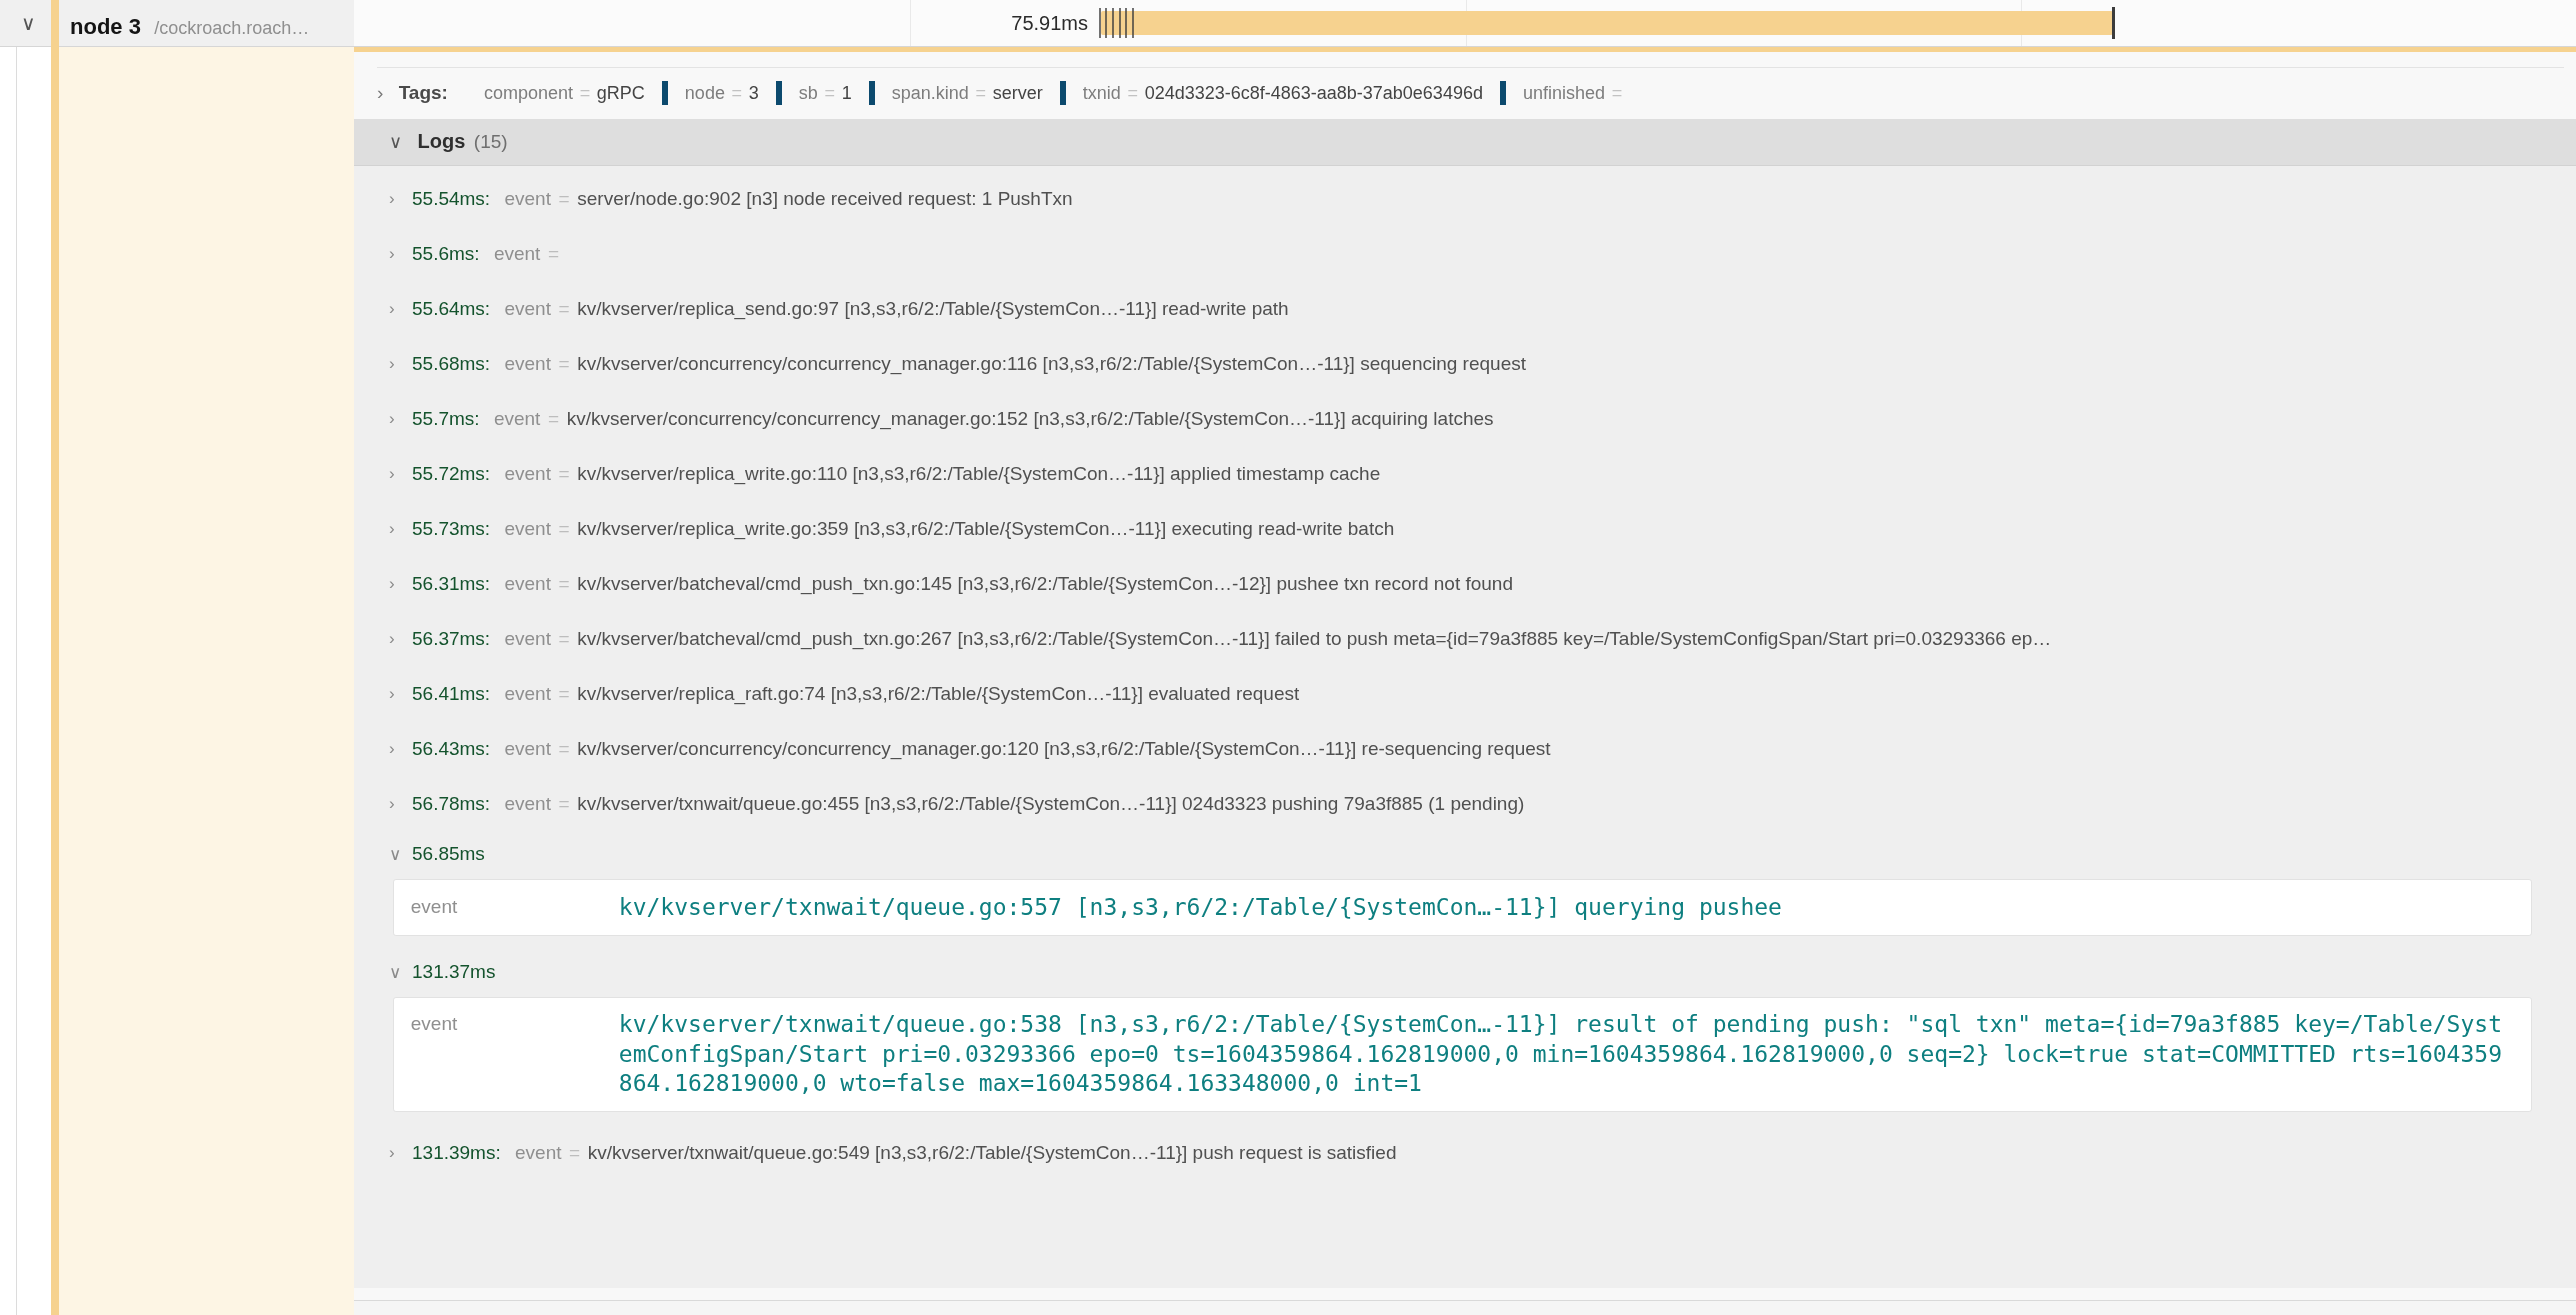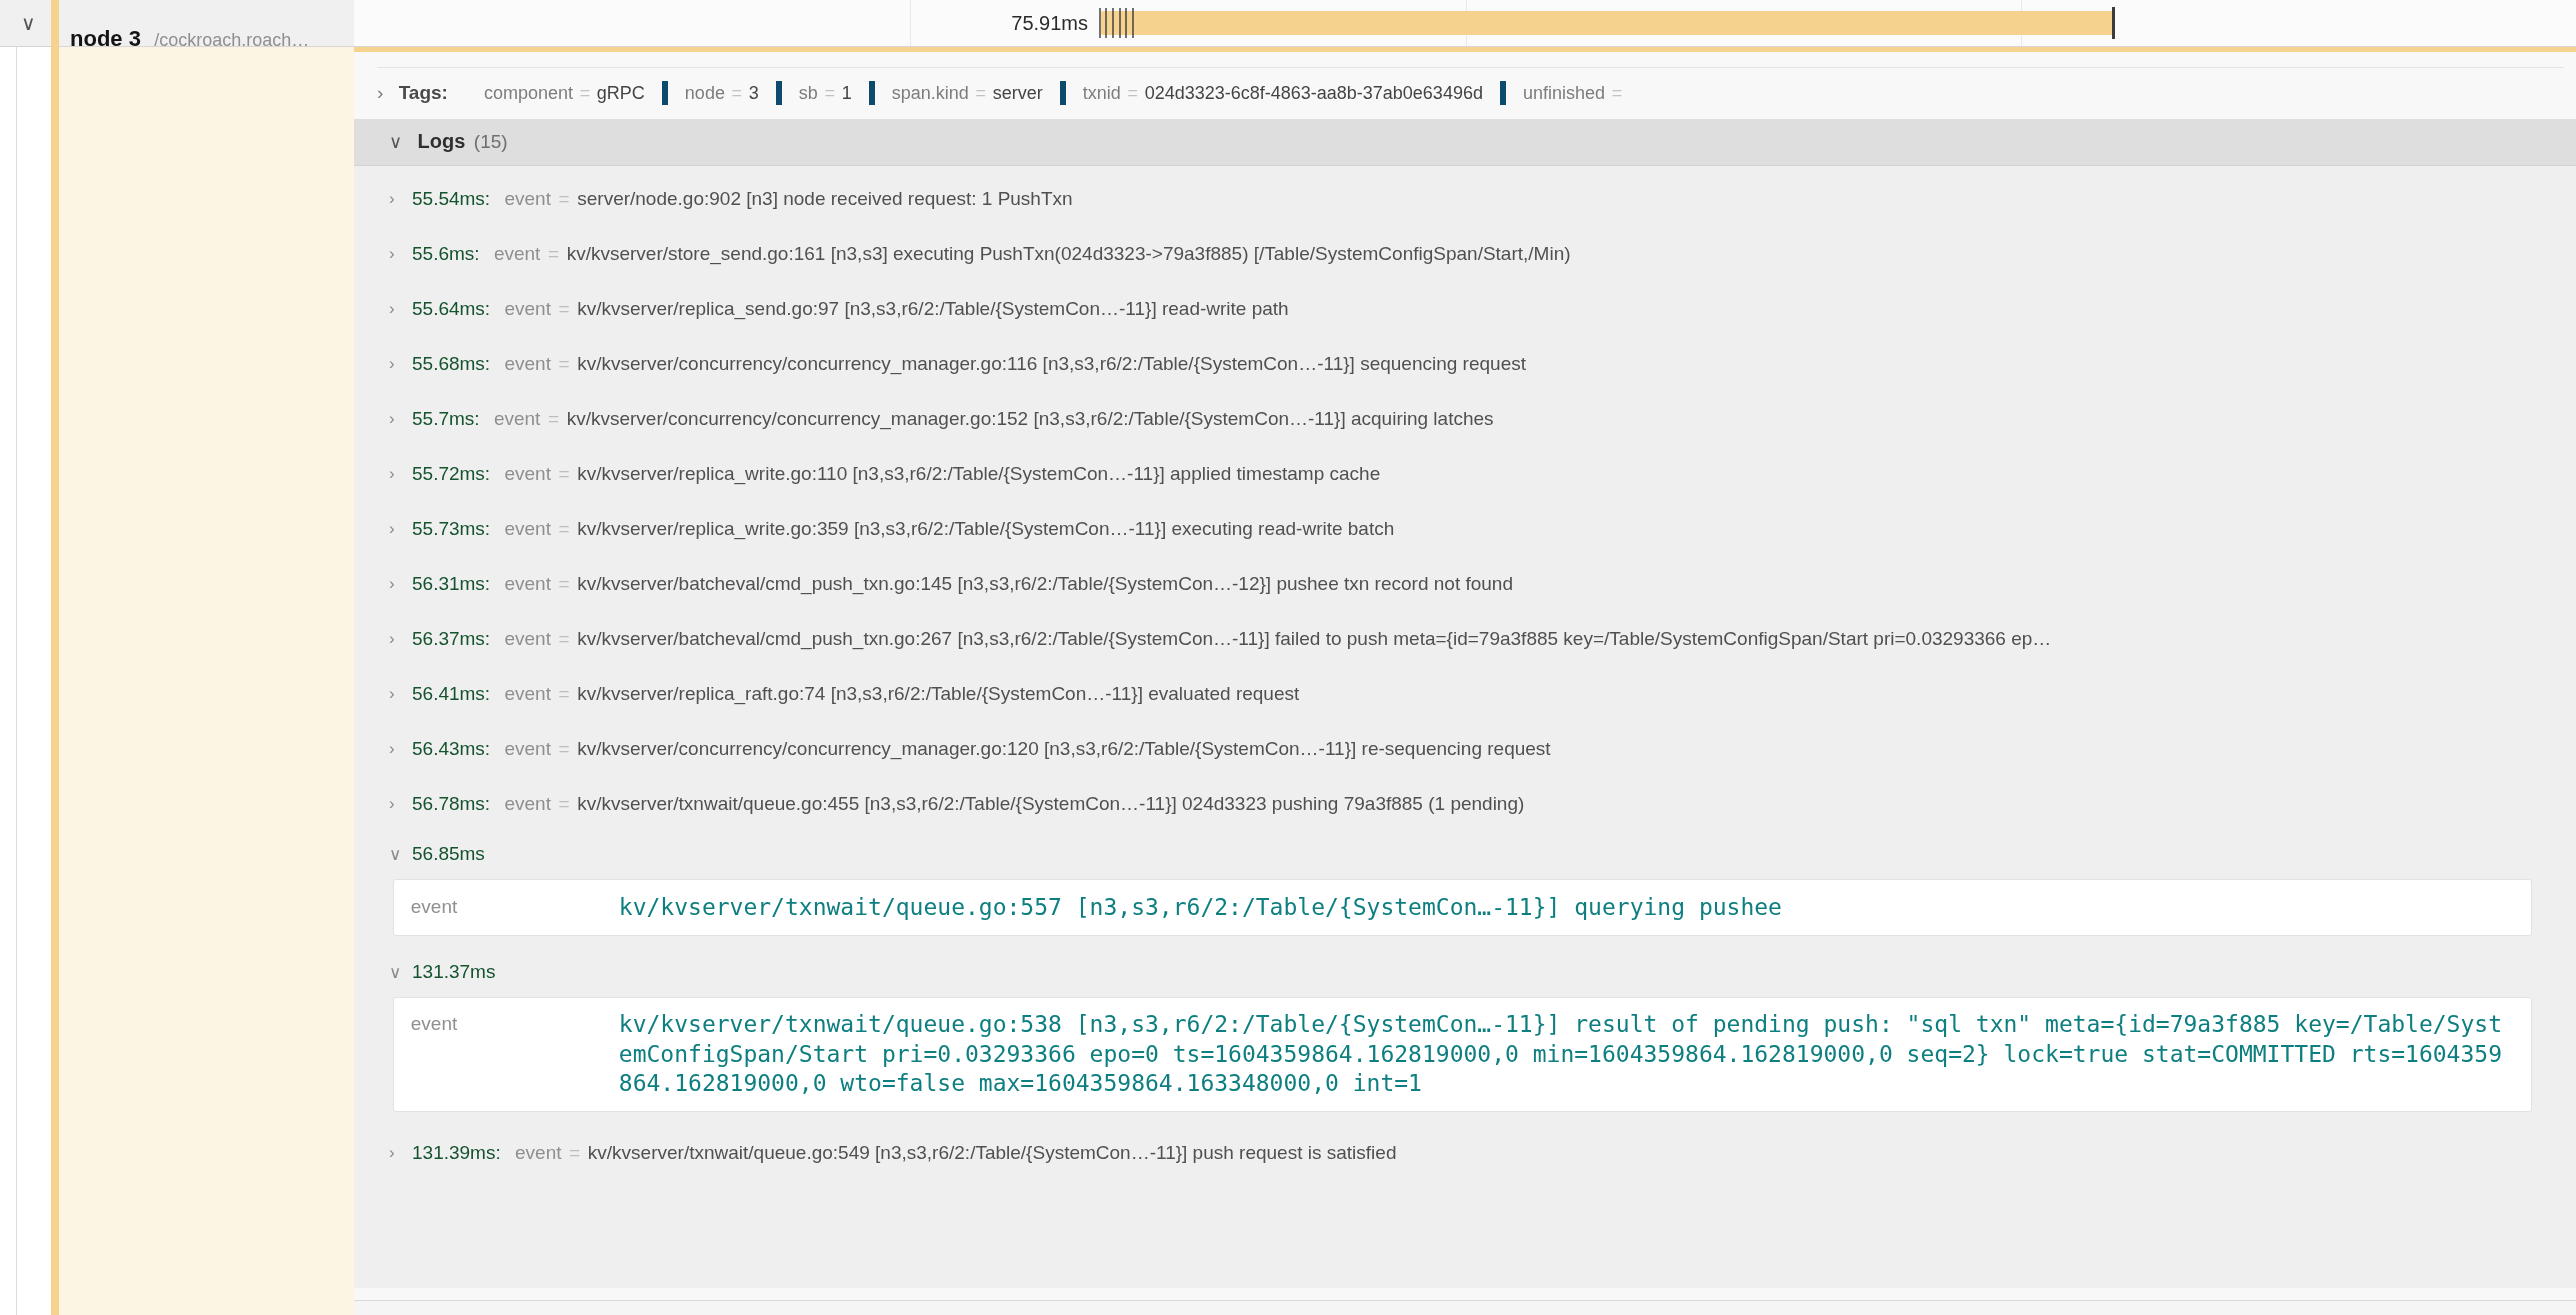--- a/index.html
+++ b/index.html
@@ -8,21 +8,21 @@
 
   
   .vline{position:absolute;left:16px;top:0;bottom:0;width:1px;background:#dcdcdc;}
   .stripe{position:absolute;left:51px;top:0;bottom:0;width:7.6px;background:#F6D28F;z-index:3;}
 
   
   .toprow{position:absolute;top:0;left:0;right:0;height:46px;z-index:2;}
   .namecol{position:absolute;left:0;top:0;width:354px;height:46px;background:#f0f0f0;
            border-bottom:1px solid #d6d6d6;}
   .row-chevron{position:absolute;left:21px;top:0;line-height:46px;color:#555;font-size:20px;}
-  .nametext{position:absolute;left:70px;top:16px;line-height:46px;white-space:nowrap;}
+  .nametext{position:absolute;left:70px;top:4px;line-height:46px;white-space:nowrap;}
   .svc-name{font-weight:bold;font-size:22px;color:#141414;}
   .op-name{font-size:18px;color:#8f8f8f;margin-left:13.3px;}
   .timeline{position:absolute;left:354px;right:0;top:0;height:46px;background:#fbfbfb;
             border-bottom:1px solid #d6d6d6;}
   .gridline{position:absolute;top:0;height:46px;width:1px;background:#e9e9e9;}
   .g1{left:556px}.g2{left:1112px}.g3{left:1667px}
   .duration-label{position:absolute;left:548px;width:186px;top:0;line-height:46px;
                   text-align:right;font-size:20px;color:#2b2b2b;}
   .span-bar{position:absolute;left:747px;width:1012px;top:11.4px;height:24px;
             background:#F6D28F;border-radius:1.9px;}
@@ -135,21 +135,20 @@
           <span class="log-time">55.54ms:</span>
           <span class="log-key">event</span>
           <span class="log-eq">=</span>
           <span class="log-msg">server/node.go:902 [n3] node received request: 1 PushTxn</span>
         </div>
         <div class="log-row">
           <span class="log-chevron">›</span>
           <span class="log-time">55.6ms:</span>
           <span class="log-key">event</span>
           <span class="log-eq">=</span>
-          <span class="log-msg">kv/kvserver/store_send.go:161 [n3,s3] executing PushTxn(024d3323-&gt;79a3f885) [/Table/SystemConfigSpan/Start,/Min)</span>
         </div>
         <div class="log-row">
           <span class="log-chevron">›</span>
           <span class="log-time">55.64ms:</span>
           <span class="log-key">event</span>
           <span class="log-eq">=</span>
           <span class="log-msg">kv/kvserver/replica_send.go:97 [n3,s3,r6/2:/Table/{SystemCon…-11}] read-write path</span>
         </div>
         <div class="log-row">
           <span class="log-chevron">›</span>

